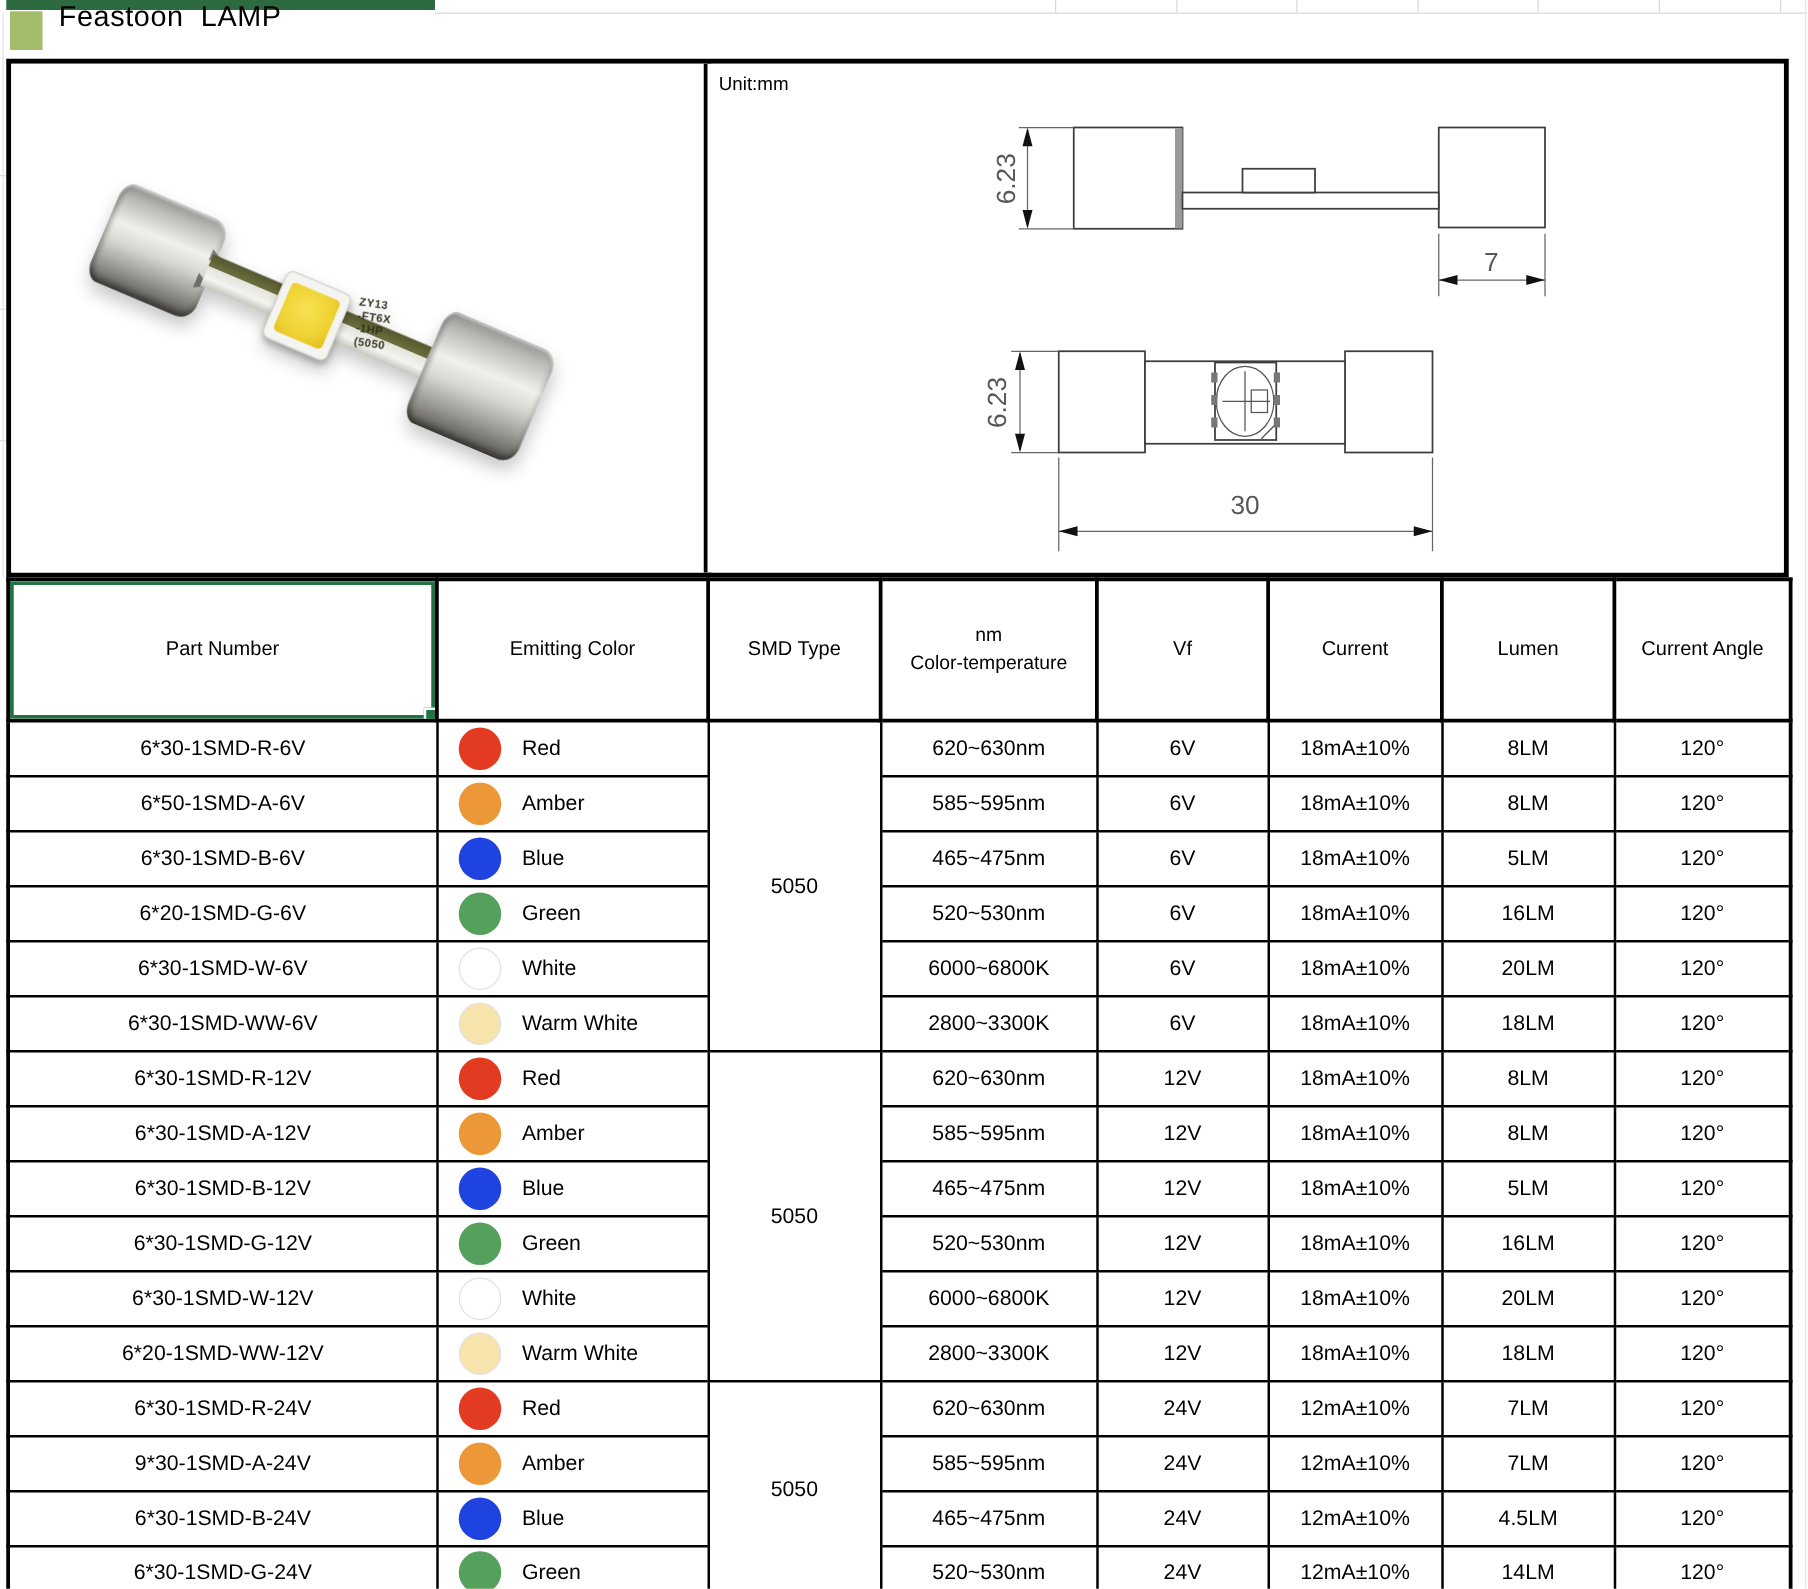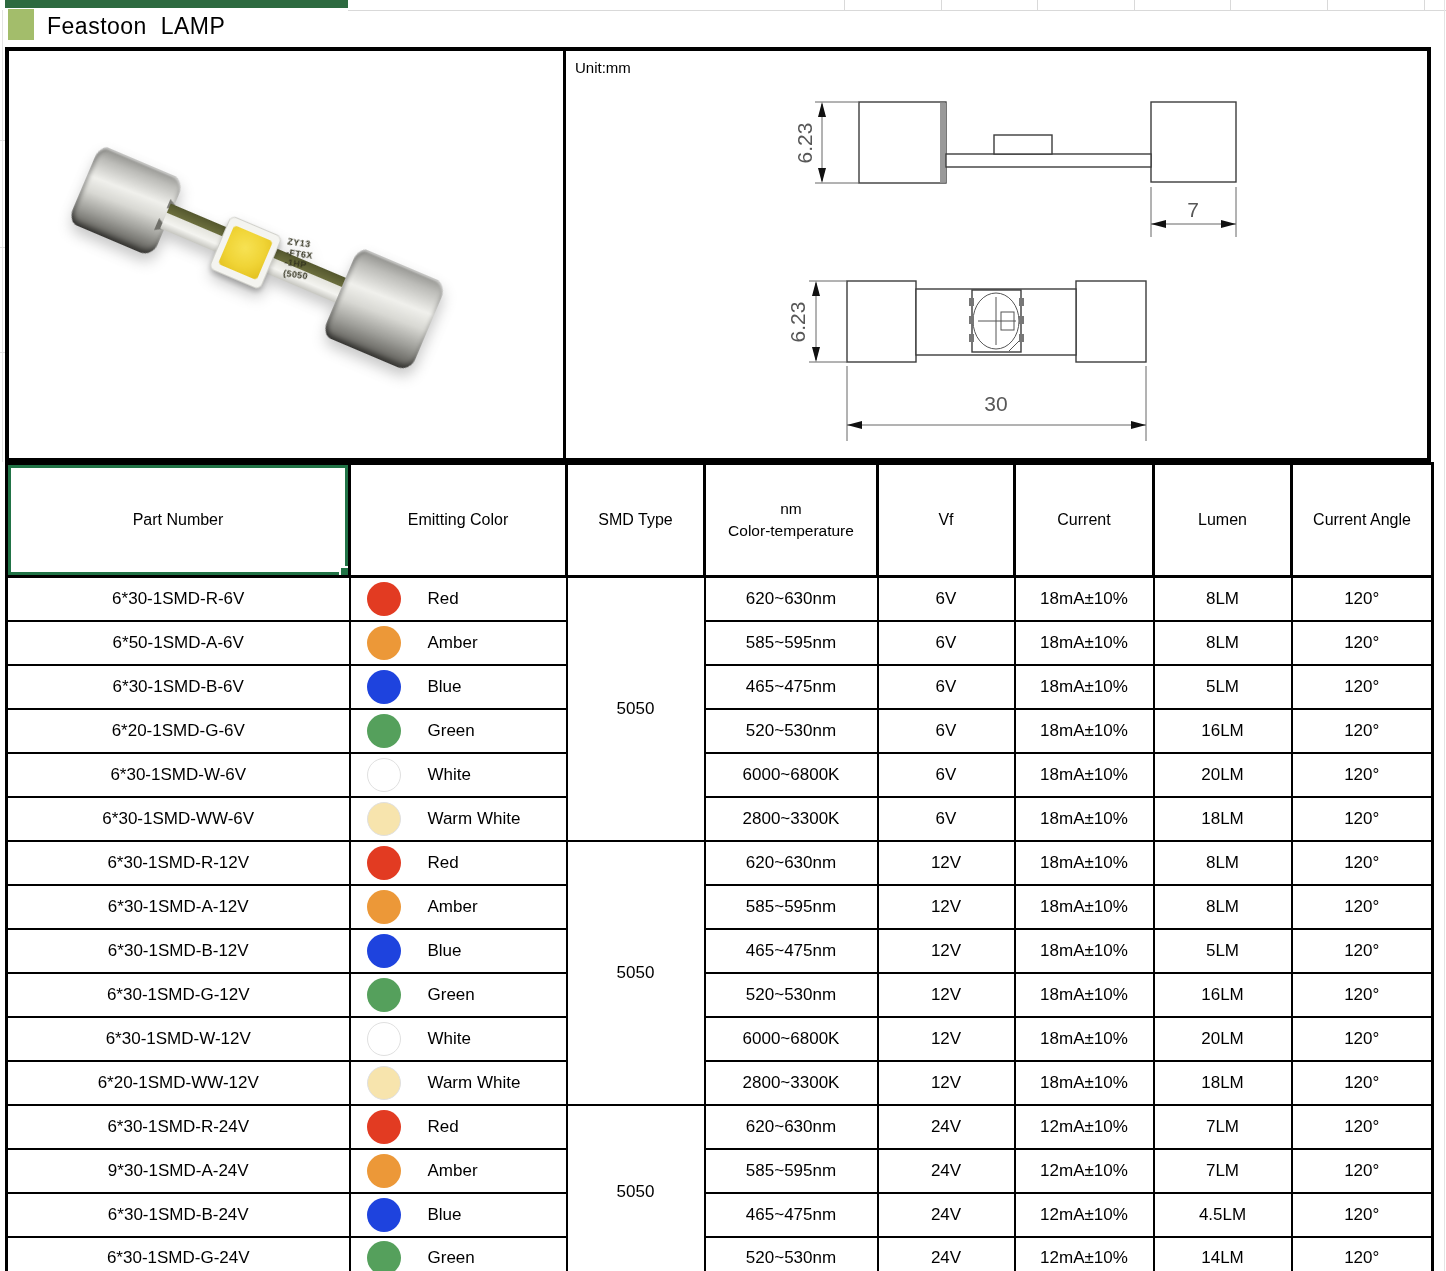--- a/index.html
+++ b/index.html
@@ -12,21 +12,21 @@
     color:#000;
   }
   
   .grid-v{position:absolute;top:0;width:1px;height:10px;background:#d9d9d9;}
   .grid-h-top{position:absolute;left:348px;top:10px;width:1098px;height:1px;background:#d9d9d9;}
   .margin-v-left{position:absolute;left:2px;top:10px;width:1px;height:452px;background:#e4e4e4;}
   .margin-v-right{position:absolute;left:1444px;top:0;width:1px;height:1271px;background:#e4e4e4;}
   .margin-tick{position:absolute;left:0;width:5px;height:1px;background:#e0e0e0;}
   .green-bar{position:absolute;left:5px;top:0;width:343px;height:8px;background:#2d6a40;}
   .title-icon{position:absolute;left:8px;top:9px;width:26px;height:31px;background:#a3bd6b;}
-  .page-title{position:absolute;left:47px;top:13px;font-size:23px;letter-spacing:.5px;white-space:pre;}
+  .page-title{position:absolute;left:47px;top:0;font-size:23px;letter-spacing:.5px;white-space:pre;}
   
   #panels{position:absolute;left:5px;top:47px;width:1426px;height:415px;border:4px solid #000;box-sizing:border-box;background:#fff;}
   #photo-panel{position:absolute;left:0;top:0;width:557px;height:100%;border-right:3px solid #000;box-sizing:border-box;background:#fff;overflow:hidden;}
   #drawing-panel{position:absolute;left:560px;top:0;right:0;bottom:0;background:#fff;overflow:hidden;}
   .unit-label{position:absolute;left:6px;top:8px;font-size:15px;}
   
   #bulb{position:absolute;left:60px;top:156px;width:374px;height:98px;transform:rotate(23deg);filter:drop-shadow(3px 7px 7px rgba(0,0,0,.22));}
   .cap{position:absolute;border-radius:10px 13px 13px 10px / 15px;
        background:linear-gradient(178deg,#8d8d89 0%,#bcbcb8 15%,#f0f0ec 38%,#d8d8d3 55%,#9e9e99 76%,#605f5a 96%);
        box-shadow:inset 0 2px 2px rgba(255,255,255,.55), inset 0 -4px 5px rgba(0,0,0,.38), inset 3px 0 4px rgba(0,0,0,.18);}
@@ -52,21 +52,21 @@
   #spec-table{position:absolute;left:5px;top:462px;width:1426px;border-collapse:collapse;table-layout:fixed;border:3px solid #000;}
   #spec-table th,#spec-table td{border:2px solid #000;padding:0;background:#fff;overflow:hidden;}
   #spec-table th{border-width:3px;font-weight:normal;font-size:16px;height:110px;}
   #spec-table tbody tr{height:44px;}
   #spec-table td{text-align:center;font-size:17px;}
   tr.group-start td{border-top-width:4px;}
   td.td-pn{text-align:left;padding-left:13px;font-size:16px;}
   .color-flex{display:flex;align-items:center;height:100%;}
   .dot{width:34px;height:34px;border-radius:50%;margin-left:16px;flex:0 0 auto;}
   .dot.light{border:1px solid #e0e0e0;box-sizing:border-box;}
-  .color-label{margin-left:27px;font-size:17px;}
+  .color-label{margin-left:17px;font-size:17px;}
   th.th-pn{position:relative;box-shadow:inset 0 0 0 3px #217346;}
   .fill-handle{position:absolute;right:-6px;bottom:-6px;width:11px;height:11px;background:#217346;border:2px solid #fff;z-index:5;}
   .nm-head{line-height:22px;font-size:15.5px;}
 </style>
 </head>
 <body>
 
 <div class="grid-v" style="left:844px"></div>
 <div class="grid-v" style="left:941px"></div>
 <div class="grid-v" style="left:1037px"></div>

